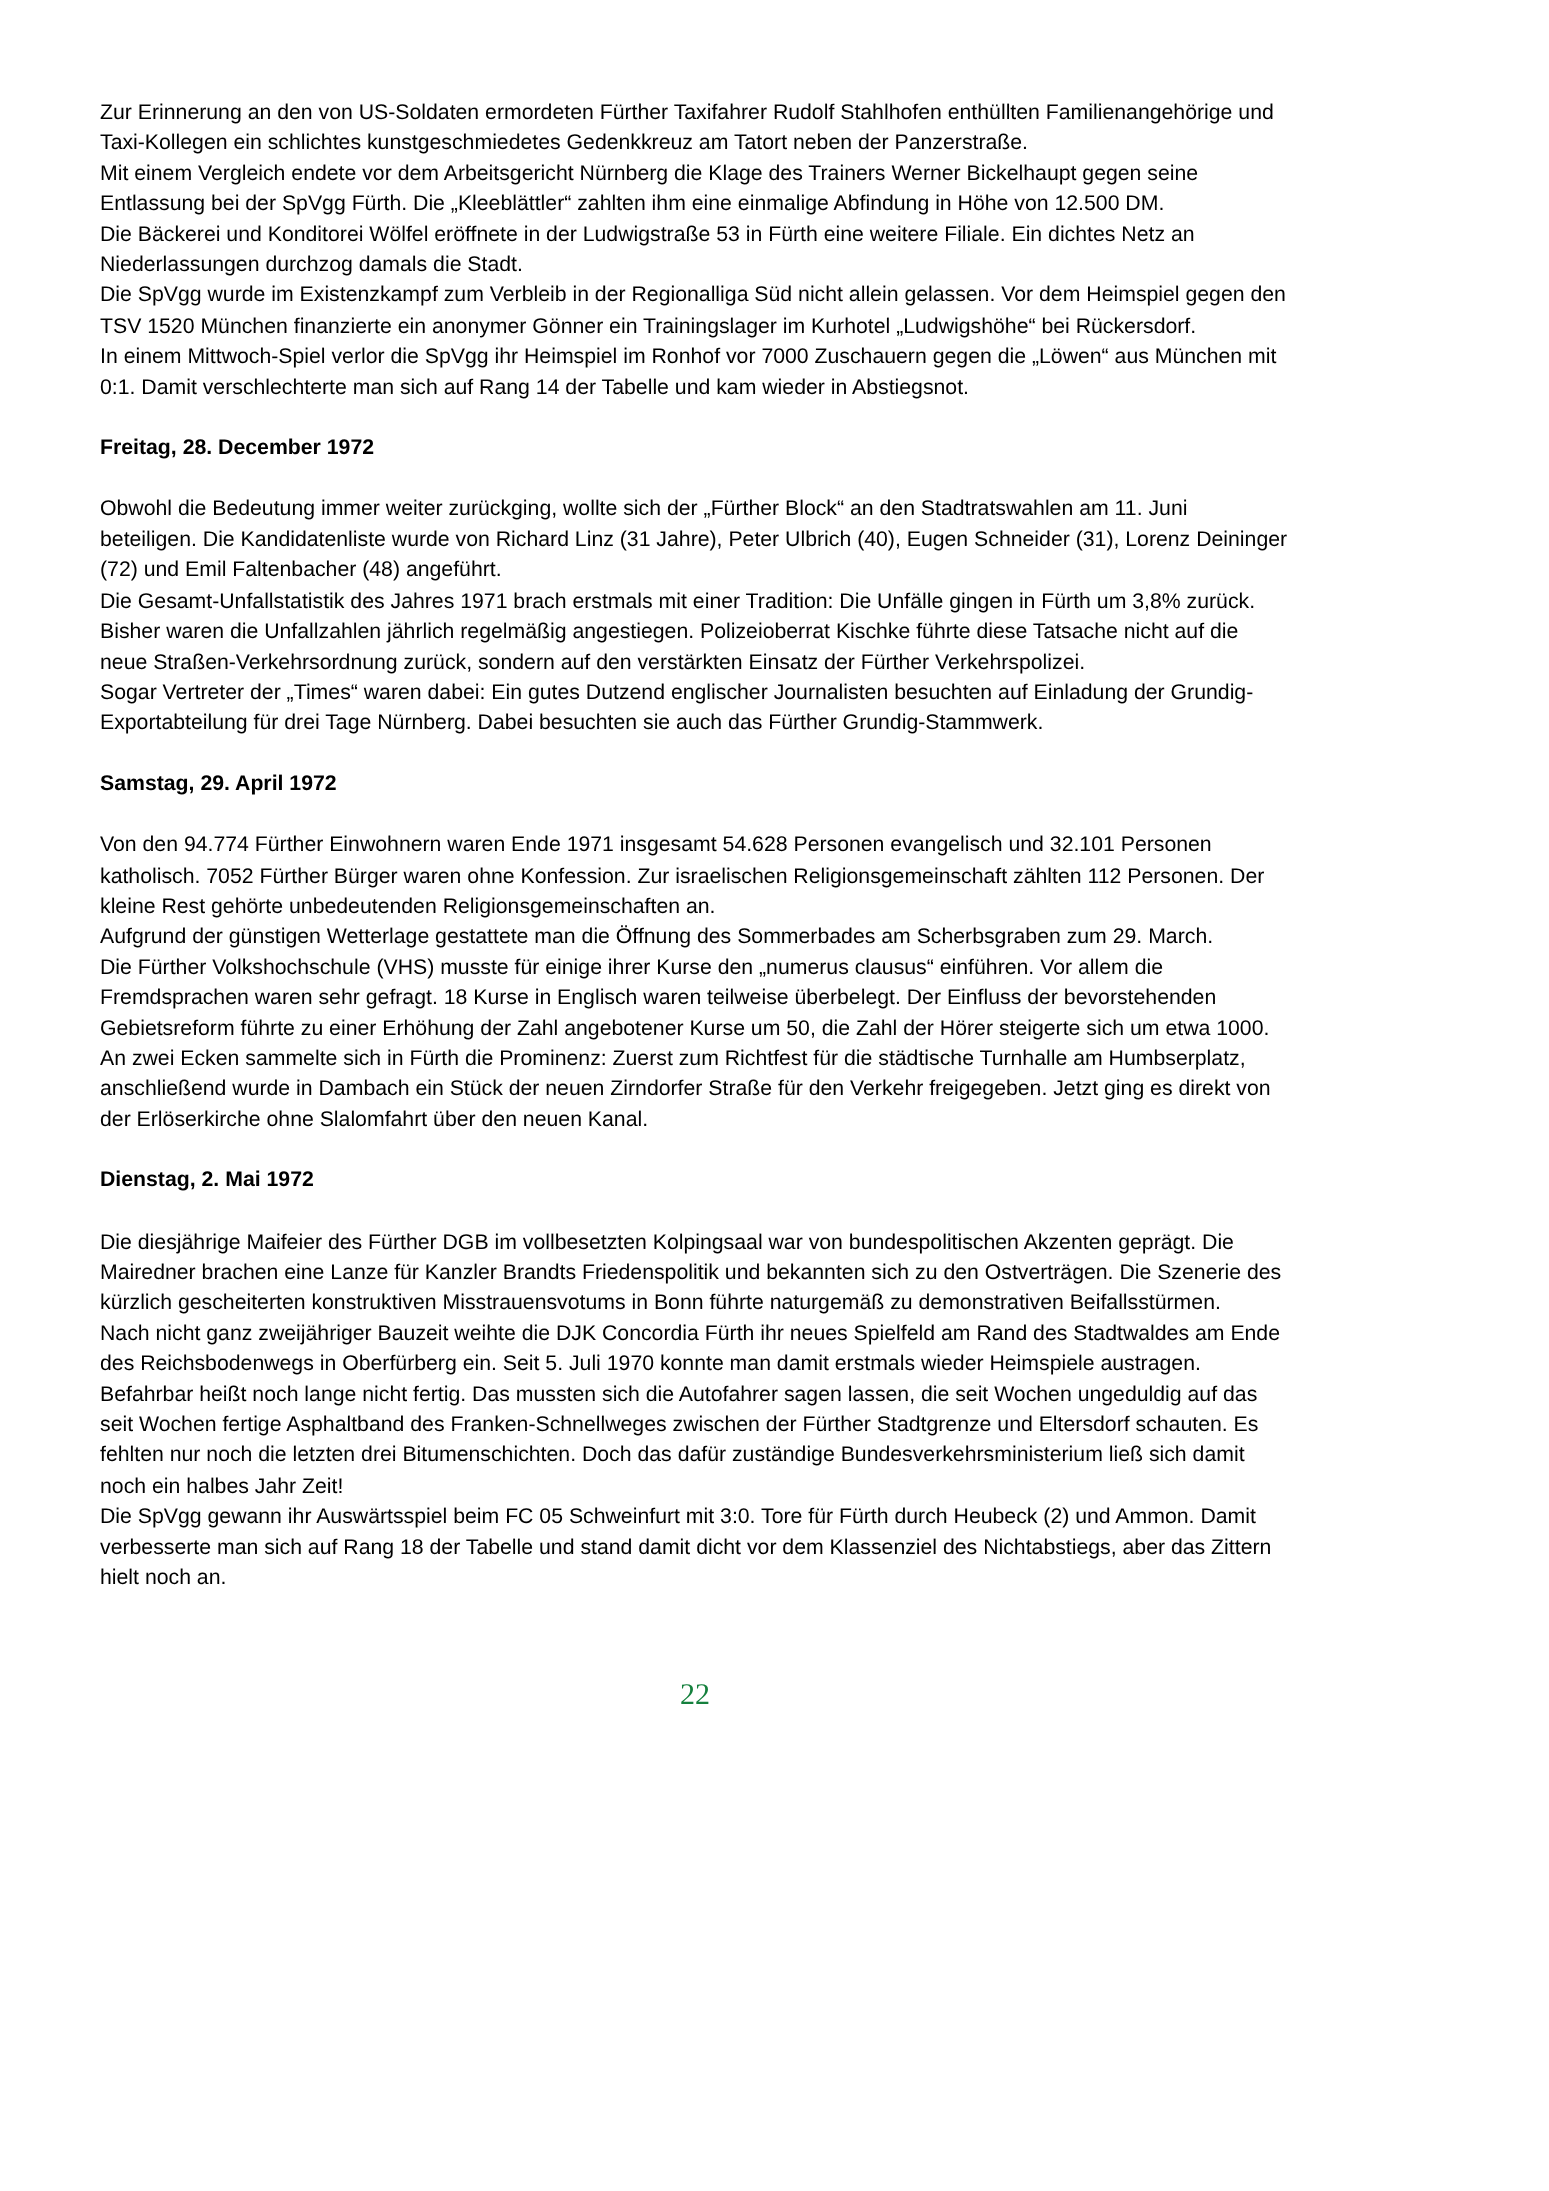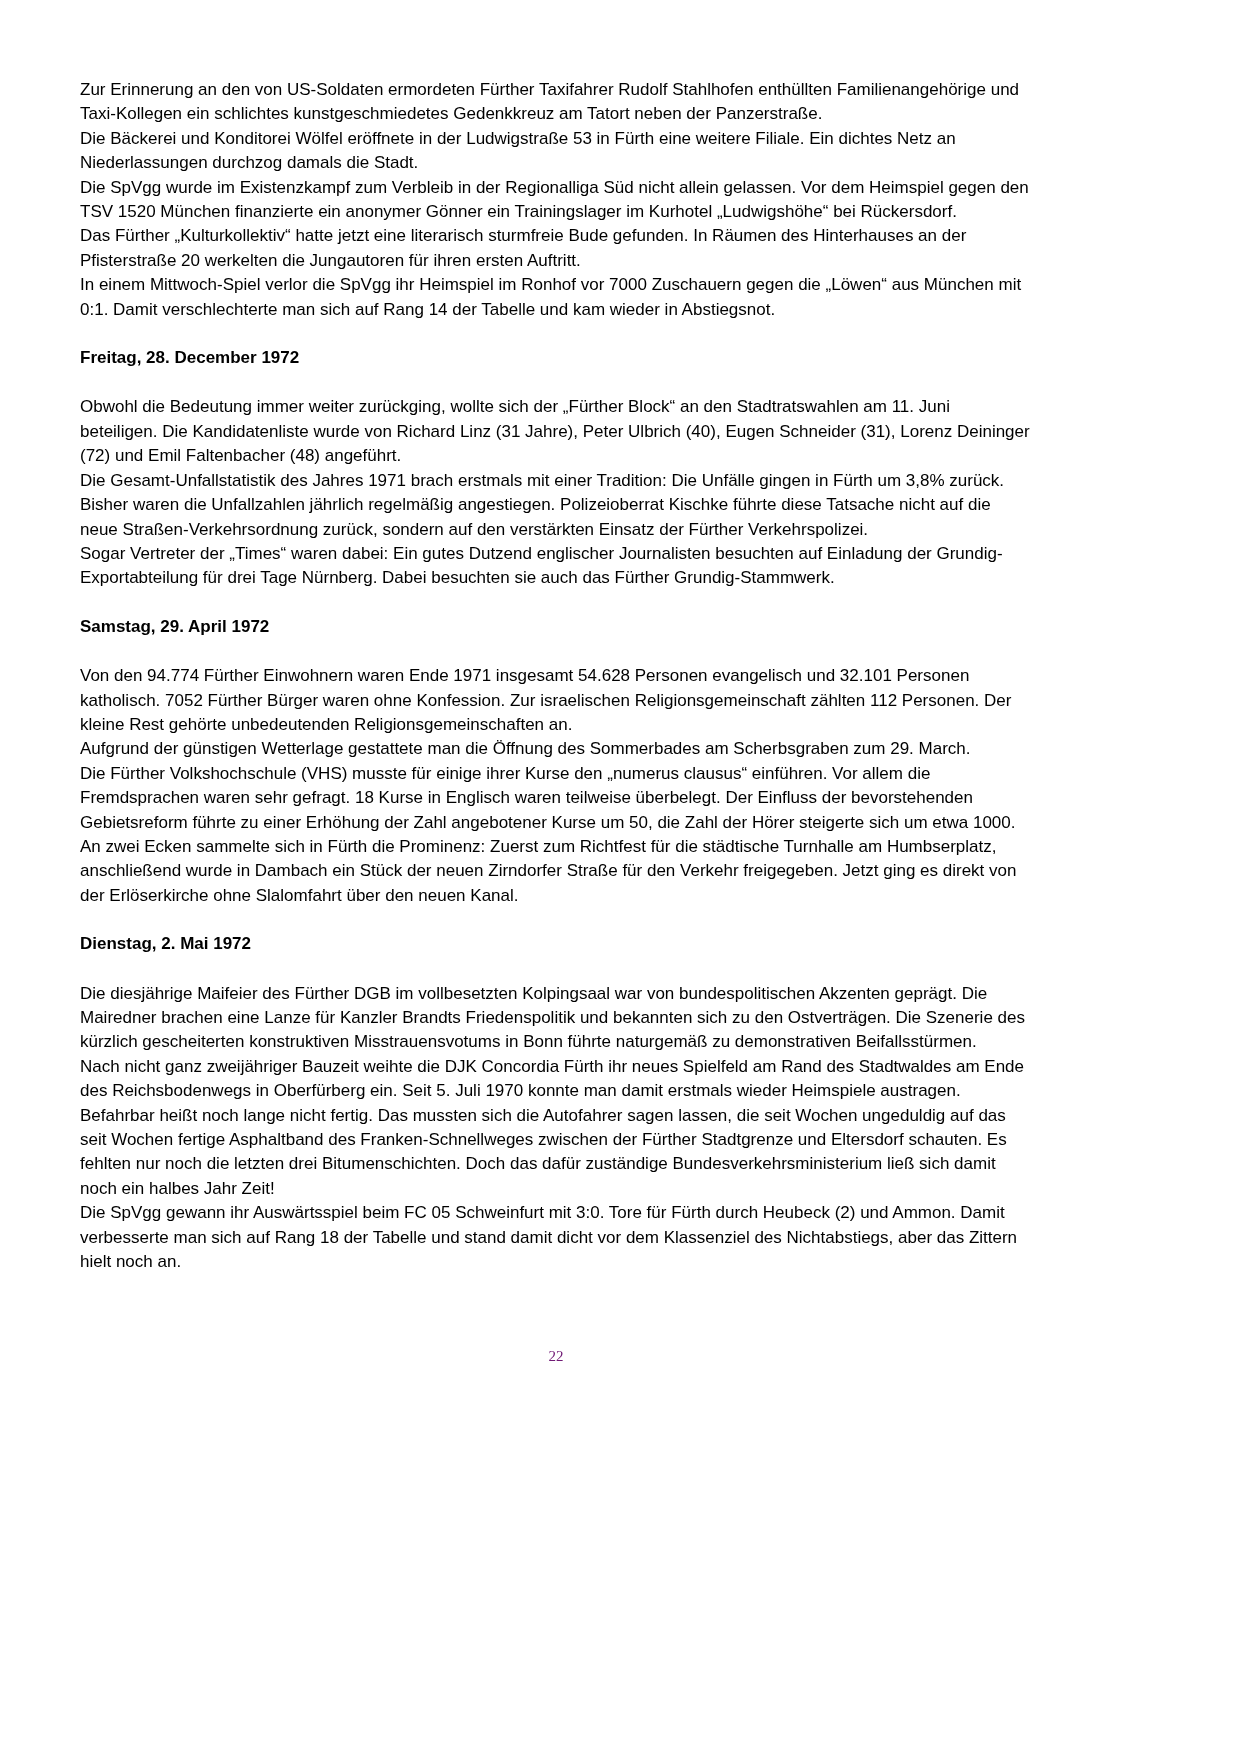--- a/index.html
+++ b/index.html
@@ -33,35 +33,35 @@
     line-height: 24.4px;
     font-weight: bold;
     margin: 24px 0 25px 0;
     padding: 0;
   }
   .page-number {
     margin-top: 70px;
     width: 952px;
     text-align: center;
     font-family: "Liberation Serif", "DejaVu Serif", serif;
-    font-size: 15px;
+    font-size: 24px;
     line-height: 24px;
-    color: #701a75;
+    color: #15803d;
   }
 </style>
 </head>
 <body>
 
 <div class="page">
   <div class="content">
 
     <p class="para">Zur Erinnerung an den von US-Soldaten ermordeten Fürther Taxifahrer Rudolf Stahlhofen enthüllten Familienangehörige und Taxi-Kollegen ein schlichtes kunstgeschmiedetes Gedenkkreuz am Tatort neben der Panzerstraße.</p>
+    <p class="para">Mit einem Vergleich endete vor dem Arbeitsgericht Nürnberg die Klage des Trainers Werner Bickelhaupt gegen seine Entlassung bei der SpVgg Fürth. Die „Kleeblättler“ zahlten ihm eine einmalige Abfindung in Höhe von 12.500 DM.</p>
     <p class="para">Die Bäckerei und Konditorei Wölfel eröffnete in der Ludwigstraße 53 in Fürth eine weitere Filiale. Ein dichtes Netz an Niederlassungen durchzog damals die Stadt.</p>
     <p class="para">Die SpVgg wurde im Existenzkampf zum Verbleib in der Regionalliga Süd nicht allein gelassen. Vor dem Heimspiel gegen den TSV 1520 München finanzierte ein anonymer Gönner ein Trainingslager im Kurhotel „Ludwigshöhe“ bei Rückersdorf.</p>
-    <p class="para">Das Fürther „Kulturkollektiv“ hatte jetzt eine literarisch sturmfreie Bude gefunden. In Räumen des Hinterhauses an der Pfisterstraße 20 werkelten die Jungautoren für ihren ersten Auftritt.</p>
     <p class="para">In einem Mittwoch-Spiel verlor die SpVgg ihr Heimspiel im Ronhof vor 7000 Zuschauern gegen die „Löwen“ aus München mit 0:1. Damit verschlechterte man sich auf Rang 14 der Tabelle und kam wieder in Abstiegsnot.</p>
 
     <h2 class="date-heading">Freitag, 28. December 1972</h2>
     <p class="para">Obwohl die Bedeutung immer weiter zurückging, wollte sich der „Fürther Block“ an den Stadtratswahlen am 11. Juni beteiligen. Die Kandidatenliste wurde von Richard Linz (31 Jahre), Peter Ulbrich (40), Eugen Schneider (31), Lorenz Deininger (72) und Emil Faltenbacher (48) angeführt.</p>
     <p class="para">Die Gesamt-Unfallstatistik des Jahres 1971 brach erstmals mit einer Tradition: Die Unfälle gingen in Fürth um 3,8% zurück. Bisher waren die Unfallzahlen jährlich regelmäßig angestiegen. Polizeioberrat Kischke führte diese Tatsache nicht auf die neue Straßen-Verkehrsordnung zurück, sondern auf den verstärkten Einsatz der Fürther Verkehrspolizei.</p>
     <p class="para">Sogar Vertreter der „Times“ waren dabei: Ein gutes Dutzend englischer Journalisten besuchten auf Einladung der Grundig-Exportabteilung für drei Tage Nürnberg. Dabei besuchten sie auch das Fürther Grundig-Stammwerk.</p>
 
     <h2 class="date-heading">Samstag, 29. April 1972</h2>
     <p class="para">Von den 94.774 Fürther Einwohnern waren Ende 1971 insgesamt 54.628 Personen evangelisch und 32.101 Personen katholisch. 7052 Fürther Bürger waren ohne Konfession. Zur israelischen Religionsgemeinschaft zählten 112 Personen. Der kleine Rest gehörte unbedeutenden Religionsgemeinschaften an.</p>
     <p class="para">Aufgrund der günstigen Wetterlage gestattete man die Öffnung des Sommerbades am Scherbsgraben zum 29. March.</p>

